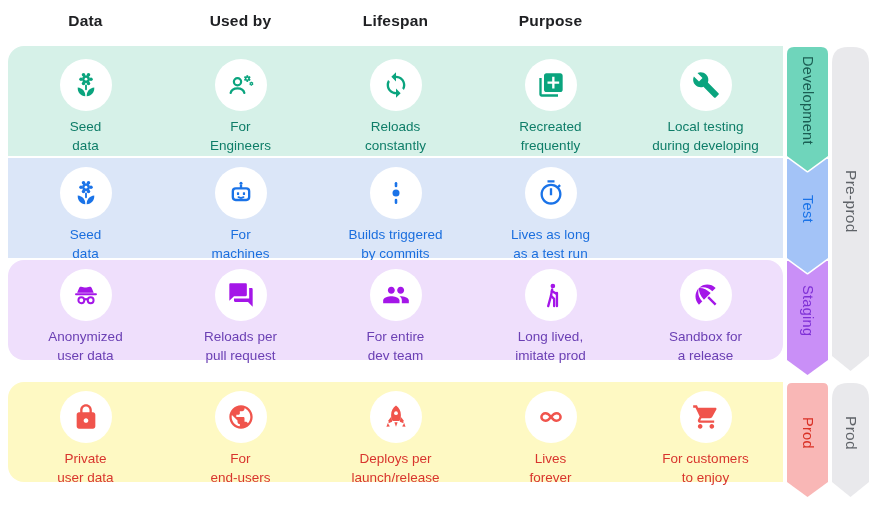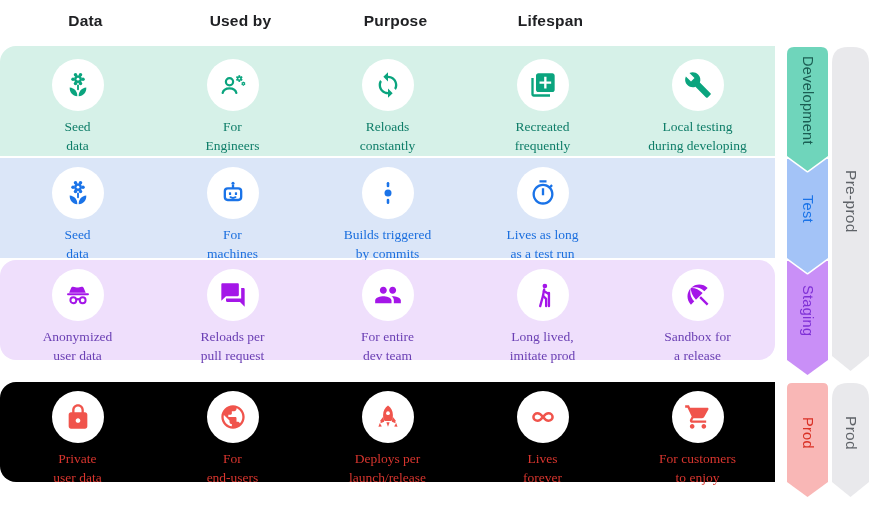--- a/index.html
+++ b/index.html
@@ -4,21 +4,21 @@
 <style>
   html,body{margin:0;padding:0;background:#fff;}
   body{width:871px;height:511px;font-family:"Liberation Sans",sans-serif;-webkit-font-smoothing:antialiased;}
   .stage{position:relative;width:871px;height:511px;background:#fff;overflow:hidden;}
 
   
   .headers{position:absolute;left:8px;top:12px;width:775px;display:grid;grid-template-columns:repeat(5,1fr);}
   .col-h{text-align:center;font-size:15.5px;font-weight:700;color:#202124;letter-spacing:.2px;}
 
   
-  .env-row{position:absolute;left:0;width:775px;display:grid;grid-template-columns:repeat(5,1fr);box-sizing:border-box;font-family:Liberation Serif, serif;}
+  .env-row{position:absolute;left:8px;width:775px;display:grid;grid-template-columns:repeat(5,1fr);box-sizing:border-box;}
   .row-0{top:46px;height:110px;border-top-left-radius:16px;padding-top:13px;}
   .row-1{top:158px;height:100px;padding-top:9px;}
   .row-2{top:260px;height:100px;border-bottom-left-radius:16px;padding-top:9px;}
   .row-3{top:382px;height:100px;border-top-left-radius:16px;border-bottom-left-radius:16px;padding-top:9px;}
 
   .cell{display:flex;flex-direction:column;align-items:center;}
   .badge{width:52px;height:52px;border-radius:50%;background:#fff;display:flex;align-items:center;justify-content:center;}
   .ic{display:flex;color:var(--icon);}
   .ic svg{width:28px;height:28px;}
   .cap{margin-top:7px;font-size:13.5px;line-height:18.5px;text-align:center;color:var(--text);white-space:pre-line;font-weight:400;}
@@ -35,22 +35,22 @@
   .vl-prodgray{left:832px;top:383px;width:37px;height:99px;font-size:15.5px;}
 </style>
 </head>
 <body>
 
 <div class="stage">
 
   <div class="headers">
     <div class="col-h">Data</div>
     <div class="col-h">Used by</div>
+    <div class="col-h">Lifespan</div>
     <div class="col-h">Purpose</div>
-    <div class="col-h">Lifespan</div>
   </div>
 
   <section class="env-row row-0" style="background: rgb(214, 241, 232); --icon: #0aa47e; --text: #0e7d68;">
     <div class="cell">
       <div class="badge">
           <span class="ic">
             <svg viewBox="0 0 24 24">
               <g fill="currentColor">
                 <circle cx="12" cy="7" r="3.3"></circle>
                 <circle cx="16.3" cy="7" r="1.5"></circle>
@@ -268,21 +268,21 @@
             <svg viewBox="0 0 24 24">
               <path fill="currentColor" d="M13.126 14.56l1.43-1.43 6.44 6.44-1.43 1.43zM17.42 8.83l2.86-2.86c-3.95-3.95-10.35-3.96-14.3-.02 3.93-1.3 8.31-.25 11.44 2.88zM5.95 5.98c-3.94 3.95-3.93 10.35.02 14.3l2.86-2.86C5.7 14.29 4.65 9.91 5.95 5.98zM5.97 5.96l-.01.01c-.38 3.01 1.17 6.88 4.3 10.02l5.73-5.73c-3.13-3.13-7.01-4.68-10.02-4.3z"></path>
             </svg>
           </span>
         </div>
       <div class="cap">Sandbox for
 a release</div>
     </div>
   </section>
 
-  <section class="env-row row-3" style="background: #000000; --icon: #f0544c; --text: #d8352e;">
+  <section class="env-row row-3" style="background: #fef9c3; --icon: #f0544c; --text: #d8352e;">
     <div class="cell">
       <div class="badge">
           <span class="ic">
             <svg viewBox="0 0 24 24">
               <path fill="currentColor" fill-rule="evenodd" d="M18 8h-1V6c0-2.76-2.24-5-5-5S7 3.24 7 6v2H6c-1.1 0-2 .9-2 2v10c0 1.1.9 2 2 2h12c1.1 0 2-.9 2-2V10c0-1.1-.9-2-2-2zm-6 9c-1.1 0-2-.9-2-2s.9-2 2-2 2 .9 2 2-.9 2-2 2zM9 8V6c0-1.66 1.34-3 3-3s3 1.34 3 3v2H9z"></path>
             </svg>
           </span>
         </div>
       <div class="cap">Private
 user data</div>

